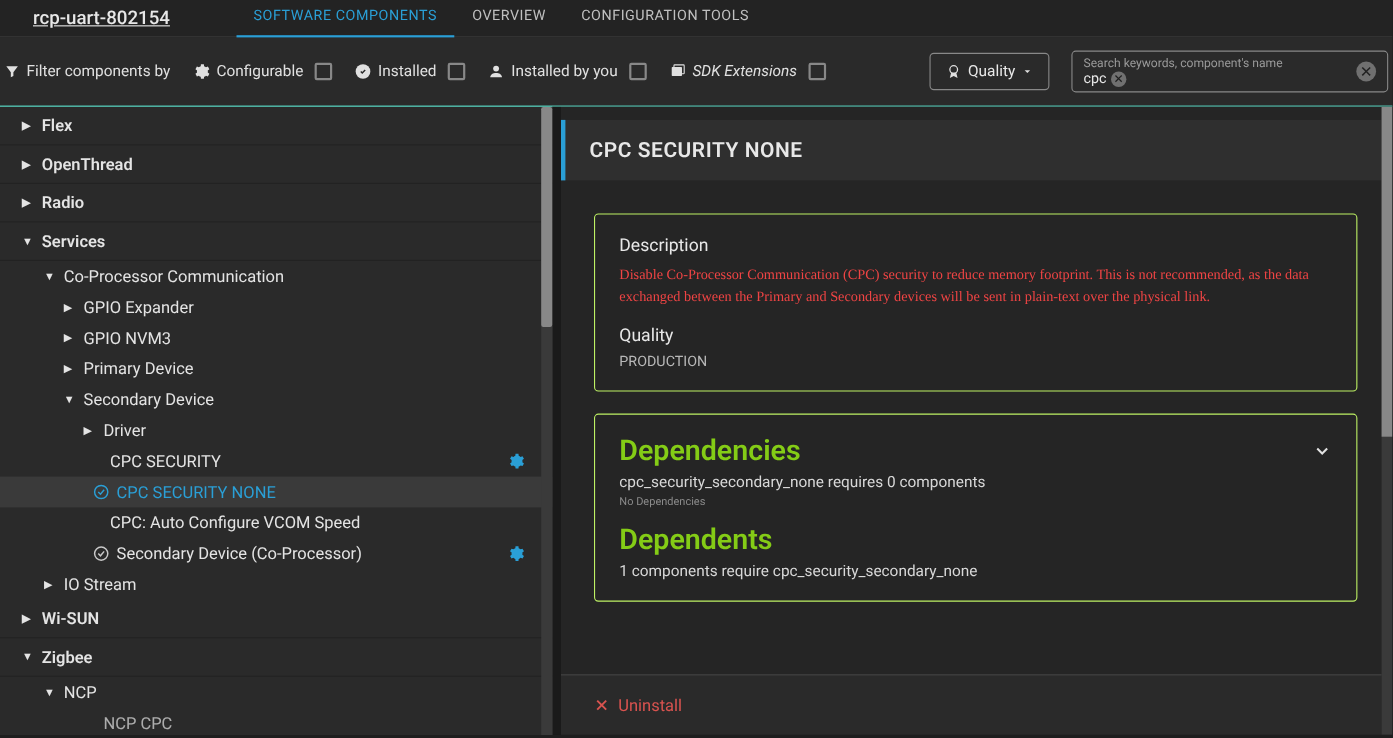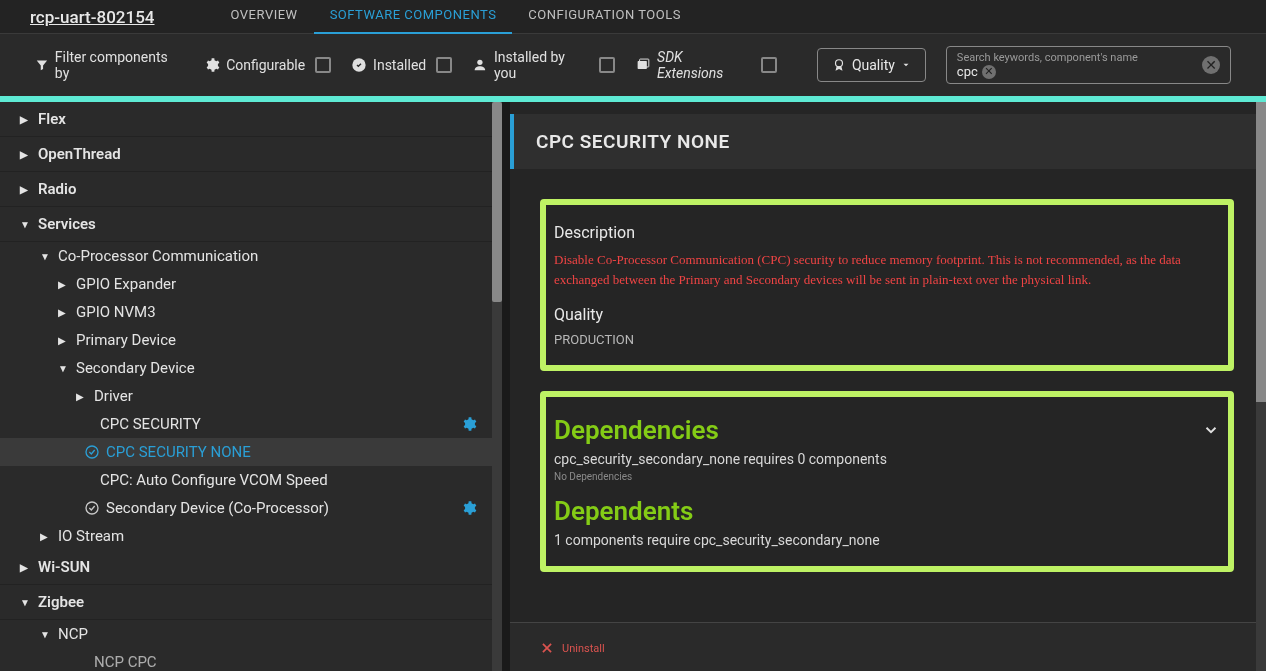--- a/index.html
+++ b/index.html
@@ -35,25 +35,25 @@
   letter-spacing: 0.5px;
   color: #c0c0c0;
   cursor: pointer;
 }
 .tab.active {
   color: #2a9fd6;
   border-bottom: 2px solid #2a9fd6;
 }
 .filter-bar {
   background: #2a2a2a;
-  padding: 12px 35px;
+  padding: 12px 4px;
   display: flex;
   align-items: center;
   gap: 20px;
-  border-bottom: 6px solid #5eead4;
+  border-bottom: 1px solid #5eead4;
 }
 .filter-item {
   display: flex;
   align-items: center;
   gap: 6px;
   color: #e0e0e0;
   font-size: 14px;
 }
 .filter-item .chk {
   width: 16px;
@@ -205,23 +205,23 @@
   font-size: 19px;
   font-weight: 600;
   color: #e8e8e8;
   letter-spacing: 0.5px;
 }
 .detail-body {
   padding: 30px 20px 20px 30px;
   margin-right: 12px;
 }
 .card {
-  border: 6px solid #bef264;
+  border: 1px solid #bef264;
   border-radius: 4px;
-  padding: 18px 8px;
+  padding: 18px 22px;
   margin-bottom: 20px;
 }
 .card h3 { font-size: 16px; font-weight: 400; color: #e8e8e8; margin-bottom: 8px; }
 .card .desc {
   font-family: Liberation Serif, serif;
   font-size: 13px;
   color: #ef4444;
   line-height: 1.5;
   margin-bottom: 16px;
 }
@@ -253,36 +253,36 @@
   position: absolute;
   bottom: 0;
   left: 0;
   right: 10px;
   background: #2a2a2a;
   padding: 18px 30px;
   border-top: 1px solid #444;
 }
 .uninstall-btn {
   color: #d9534f;
-  font-size: 11px;
+  font-size: 15px;
   display: flex;
   align-items: center;
   gap: 8px;
   cursor: pointer;
 }
 svg { display: block; }
 </style>
 </head>
 <body>
 
 <div class="header">
   <div class="project-title">rcp-uart-802154</div>
   <div class="tabs">
+    <div class="tab active">SOFTWARE COMPONENTS</div>
     <div class="tab">OVERVIEW</div>
-    <div class="tab active">SOFTWARE COMPONENTS</div>
     <div class="tab">CONFIGURATION TOOLS</div>
   </div>
 </div>
 
 <div class="filter-bar">
   <div class="filter-item">
     <svg width="14" height="14" viewBox="0 0 24 24" fill="#e0e0e0">
         <path d="M3 4h18l-7 9v6l-4 2v-8z"></path>
       </svg>
     <span>Filter components by</span>

